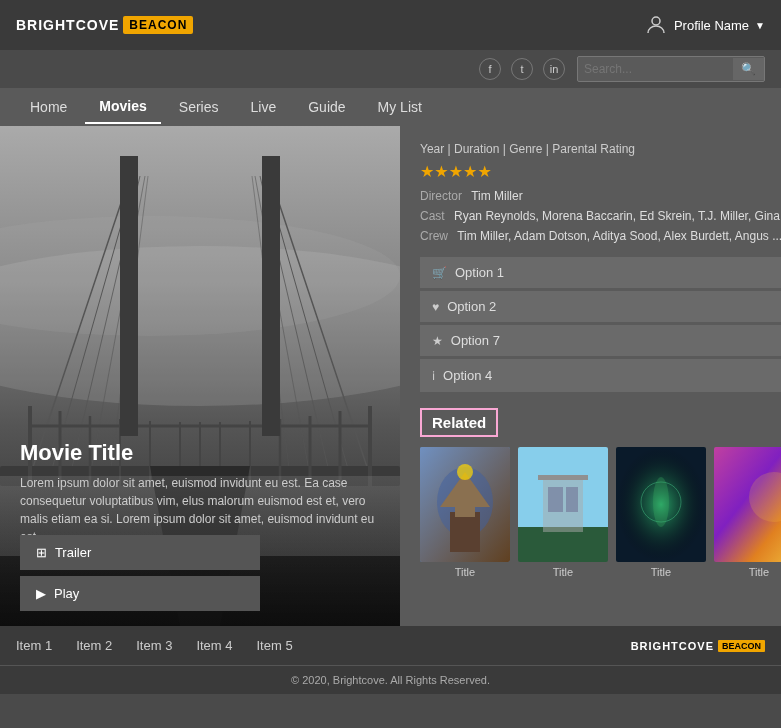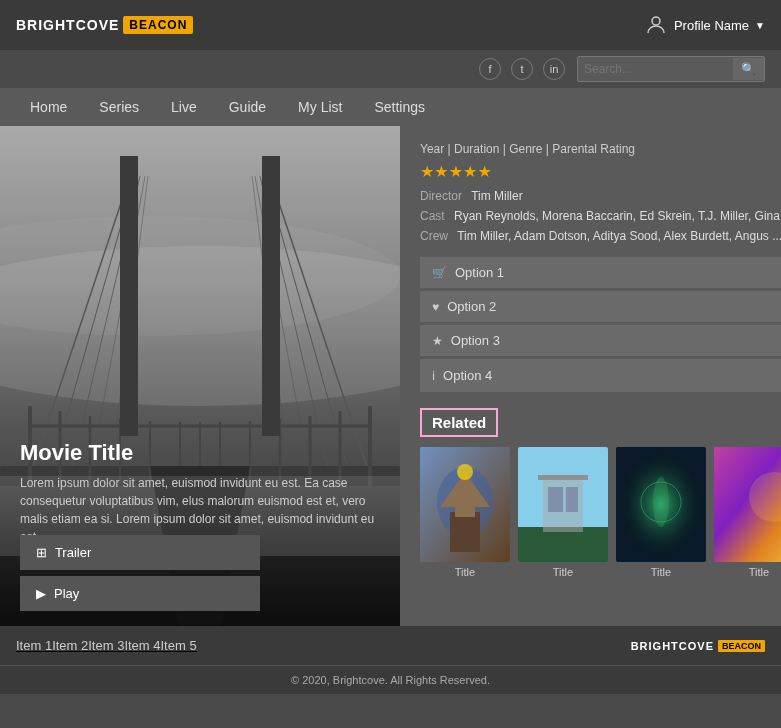--- a/index.html
+++ b/index.html
@@ -288,21 +288,21 @@
     
     .footer-nav {
       background: #3a3a3a;
       padding: 12px 16px;
       display: flex;
       align-items: center;
       justify-content: space-between;
     }
     .footer-items {
       display: flex;
-      text-decoration: underline;
+      gap: 24px;
     }
     .footer-item {
       color: #ccc;
       font-size: 13px;
       cursor: pointer;
     }
     .footer-logo {
       display: flex;
       align-items: center;
       gap: 4px;
@@ -359,25 +359,25 @@
     <div class="social-icon">in</div>
   </div>
   <div class="search-bar">
     <input class="search-input" type="text" placeholder="Search..." style="">
     <button class="search-btn">🔍</button>
   </div>
 </div>
 
 <nav class="nav">
   <a class="nav-item">Home</a>
+  <a class="nav-item active">Movies</a>
   <a class="nav-item">Series</a>
   <a class="nav-item">Live</a>
   <a class="nav-item">Guide</a>
   <a class="nav-item">My List</a>
-  <a class="nav-item">Settings</a>
 </nav>
 
 <div class="main-content">
 
   <div class="movie-panel">
 
     <svg width="400" height="500" viewBox="0 0 400 500" style="position:absolute;top:0;left:0;">
 
       <defs>
         <linearGradient id="skyGrad" x1="0" y1="0" x2="0" y2="1">
@@ -473,21 +473,21 @@
     <button class="option-btn">
           <span class="option-icon">🛒</span>
           <span>Option 1</span>
         </button>
         <button class="option-btn">
           <span class="option-icon">♥</span>
           <span>Option 2</span>
         </button>
         <button class="option-btn">
           <span class="option-icon">★</span>
-          <span>Option 3</span>
+          <span>Option 7</span>
         </button>
         <button class="option-btn">
           <span class="option-icon">ℹ</span>
           <span>Option 4</span>
         </button>
       </div>
 
     <div class="related-section">
       <div class="related-title">Related</div>
       <div class="related-items" id="related-container">

